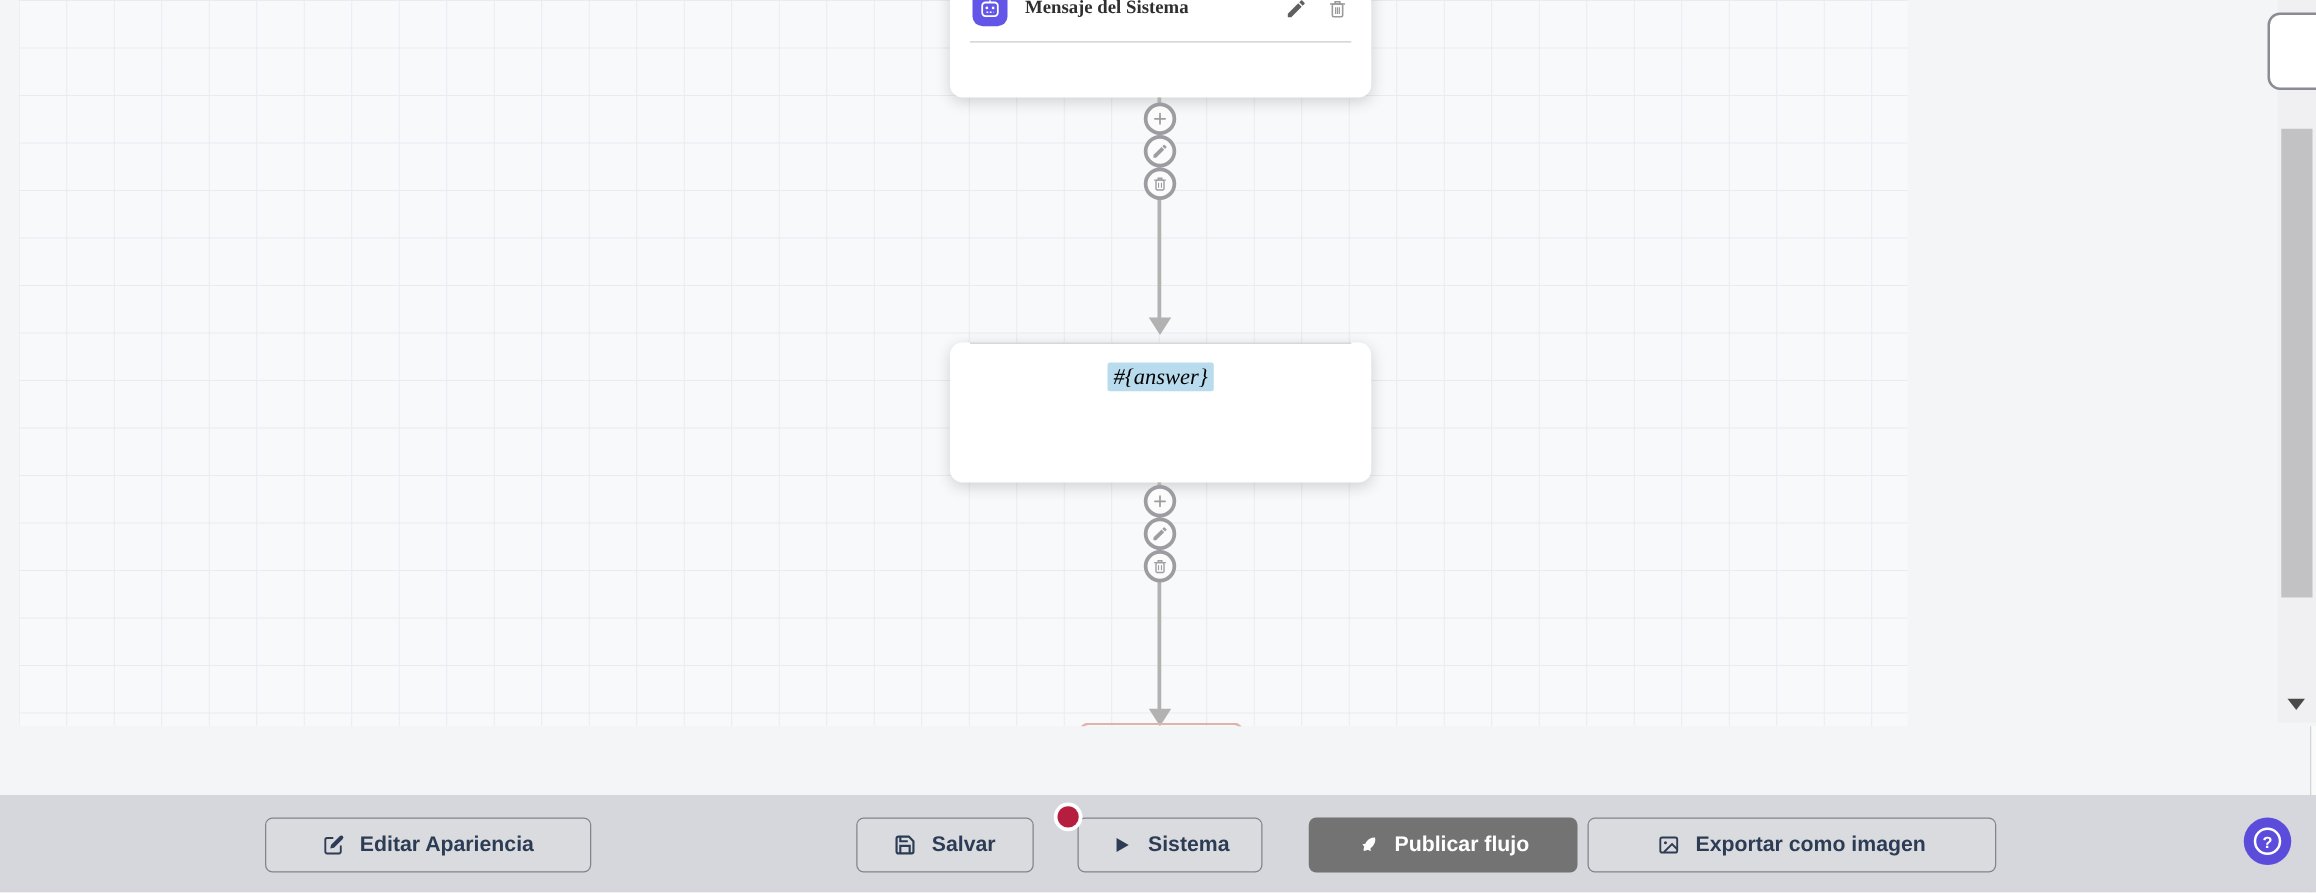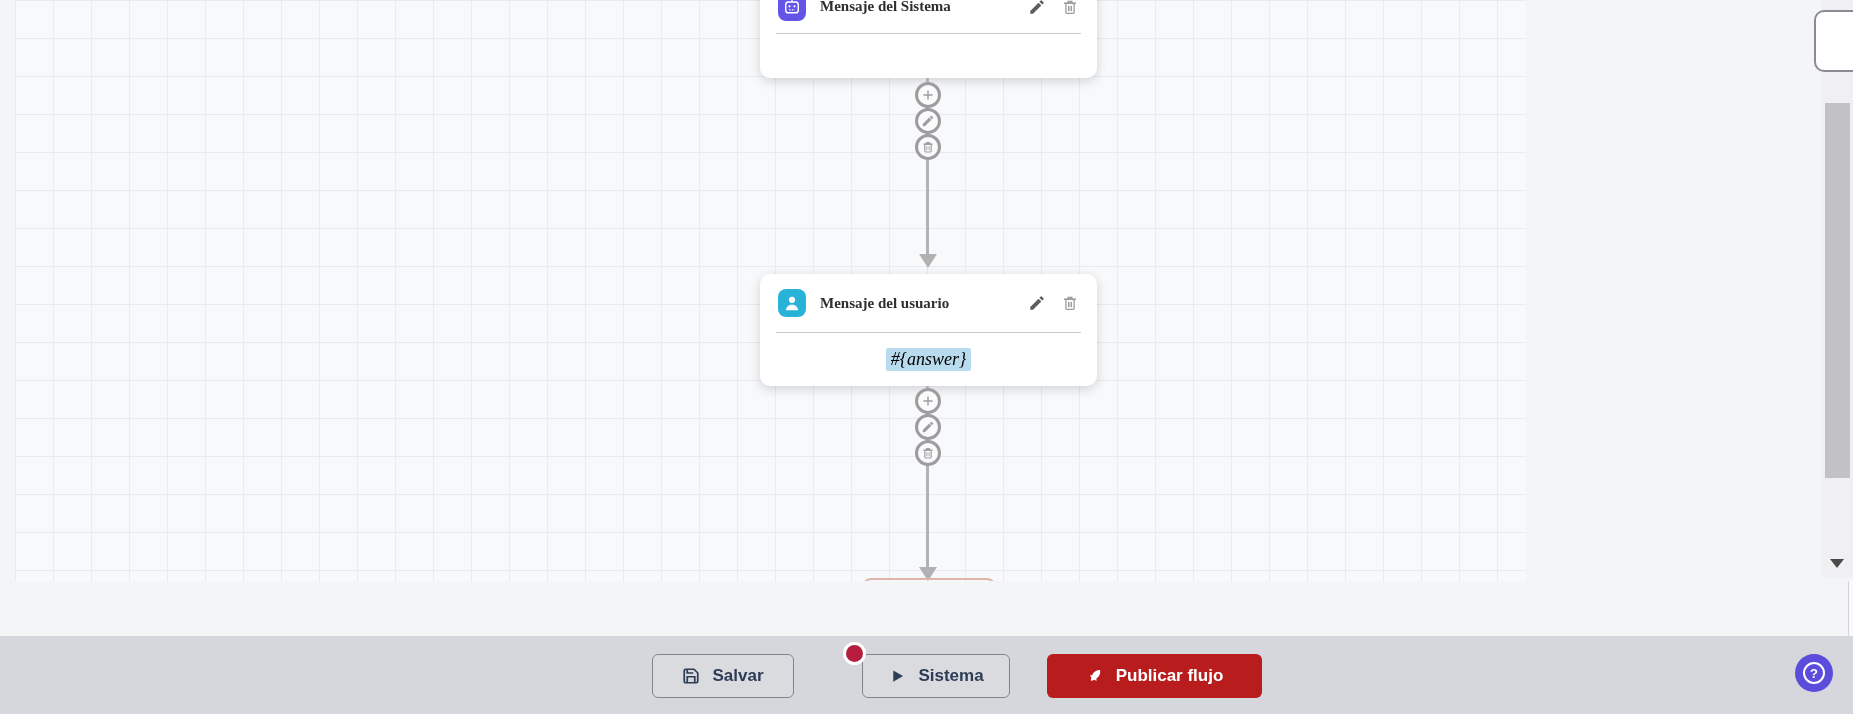--- a/index.html
+++ b/index.html
@@ -90,23 +90,23 @@
   .toolbar{position:absolute;left:0;top:636px;width:1853px;height:78px;background:#d6d7dc;}
   .tb-btn{
     position:absolute;top:18px;height:44px;border:1px solid #83838c;border-radius:6px;
     background:#dadbdf;color:#2d3c55;font-family:"Liberation Sans",sans-serif;
     font-size:17px;font-weight:600;display:flex;align-items:center;justify-content:center;
     gap:12px;box-sizing:border-box;cursor:pointer;
   }
   .tb-btn svg{width:18px;height:18px;flex:0 0 auto;}
   .b1{left:212px;width:261px;}
   .b2{left:483px;width:192px;}
-  .b3{left:652px;width:142px;}
+  .b3{left:685px;width:142px;}
   .b4{left:862px;width:148px;}
-  .b5{left:1047px;width:215px;background:#b91c1c;border:none;color:#ffffff;font-weight:700;}
+  .b5{left:1047px;width:215px;background:#737373;border:none;color:#ffffff;font-weight:700;}
   .b6{left:1270px;width:327px;}
   .save-badge{
     position:absolute;left:843px;top:642px;width:23px;height:23px;border-radius:50%;
     background:#ffffff;display:flex;align-items:center;justify-content:center;
   }
   .save-badge-inner{width:17px;height:17px;border-radius:50%;background:#b51e3f;}
   
   .help-btn{
     position:absolute;left:1795px;top:654px;width:38px;height:38px;border-radius:50%;
     background:#5b4cdb;border:none;display:flex;align-items:center;justify-content:center;
@@ -170,43 +170,20 @@
     </button>
     <button class="conn-btn cb1c">
       <svg viewBox="0 0 24 24">
           <path d="M4 7h16M9.5 7V4.5h5V7" fill="none" stroke="currentColor" stroke-width="1.9"></path>
           <rect x="6.5" y="7" width="11" height="13.5" rx="1.5" fill="none" stroke="currentColor" stroke-width="1.9"></rect>
           <path d="M10 10.5v7M14 10.5v7" stroke="currentColor" stroke-width="1.5" fill="none"></path>
         </svg>
     </button>
 
     <div class="node node2">
-      <div class="node-header">
-        <div class="node-icon icon-user">
-          <svg viewBox="0 0 24 24">
-            <circle cx="12" cy="8.2" r="3.7" fill="#fff"></circle>
-            <path d="M4.6 20.8c.5-4.2 3.6-6.6 7.4-6.6s6.9 2.4 7.4 6.6z" fill="#fff"></path>
-          </svg>
-        </div>
-        <span class="node-title">Mensaje del usuario</span>
-        <div class="node-actions">
-          <button class="hdr-act pencil-c">
-            <svg viewBox="0 0 24 24">
-                <path d="M3 17.3V21h3.7L17.8 9.9l-3.7-3.7L3 17.3zM20.7 7a1 1 0 0 0 0-1.4l-2.3-2.3a1 1 0 0 0-1.4 0l-1.8 1.8 3.7 3.7L20.7 7z" fill="currentColor"></path>
-              </svg>
-          </button>
-          <button class="hdr-act trash-c">
-            <svg viewBox="0 0 24 24">
-                <path d="M4 7h16M9.5 7V4.5h5V7" fill="none" stroke="currentColor" stroke-width="1.7"></path>
-                <rect x="6.5" y="7" width="11" height="13.5" rx="1.5" fill="none" stroke="currentColor" stroke-width="1.7"></rect>
-                <path d="M10 10.5v7M12 10.5v7M14 10.5v7" stroke="currentColor" stroke-width="1.3" fill="none"></path>
-              </svg>
-          </button>
-        </div>
-      </div>
       <div class="node-divider"></div>
       <div class="node-body">
         <span class="var-chip">#{answer}</span>
       </div>
     </div>
 
     <div class="conn-line line2"></div>
     <div class="conn-arrow arrow2"></div>
     <button class="conn-btn cb2a">
       <svg viewBox="0 0 24 24">
@@ -232,20 +209,27 @@
   <div class="below-strip"></div>
 
   <div class="v-scroll-track"></div>
   <div class="v-scroll-thumb"></div>
   <div class="v-scroll-down"></div>
   <div class="corner-box"></div>
   <div class="right-sliver"></div>
 
   <div class="toolbar">
 
+    <button class="tb-btn b1">
+      <svg viewBox="0 0 24 24">
+        <path d="M11.5 4.5H5a2 2 0 0 0-2 2V19a2 2 0 0 0 2 2h12.5a2 2 0 0 0 2-2v-6.5" fill="none" stroke="currentColor" stroke-width="2"></path>
+        <path d="M18.6 2.5a2.1 2.1 0 0 1 3 3L12.3 14.8 8.2 15.8l1-4.1 9.4-9.2z" fill="currentColor"></path>
+      </svg>
+      <span>Editar Apariencia</span>
+    </button>
 
 
     <button class="tb-btn b3">
       <svg viewBox="0 0 24 24">
         <path d="M19 21H5a2 2 0 0 1-2-2V5a2 2 0 0 1 2-2h11l5 5v11a2 2 0 0 1-2 2z" fill="none" stroke="currentColor" stroke-width="2.3" stroke-linejoin="round"></path>
         <path d="M17 21v-8H7v8M7 3v5h8" fill="none" stroke="currentColor" stroke-width="2.3"></path>
       </svg>
       <span>Salvar</span>
     </button>
 
@@ -258,20 +242,28 @@
 
     <button class="tb-btn b5">
       <svg viewBox="0 0 24 24">
         <g transform="rotate(40 12 12)">
           <path d="M12 1.6c2.7 1.9 4.1 5 4.1 8.4 0 1.2-.2 2.3-.5 3.3l2.1 2.5-3 .6c-.6 1.5-1.5 2.9-2.7 4-1.2-1.1-2.1-2.5-2.7-4l-3-.6 2.1-2.5c-.3-1-.5-2.1-.5-3.3 0-3.4 1.4-6.5 4.1-8.4z" fill="currentColor"></path>
         </g>
       </svg>
       <span>Publicar flujo</span>
     </button>
 
+    <button class="tb-btn b6">
+      <svg viewBox="0 0 24 24">
+        <rect x="3" y="4" width="18" height="16" rx="2" fill="none" stroke="currentColor" stroke-width="2"></rect>
+        <circle cx="8.5" cy="9.5" r="1.6" fill="currentColor"></circle>
+        <path d="M21 16.5l-5.5-5.5L7 19.5" fill="none" stroke="currentColor" stroke-width="2"></path>
+      </svg>
+      <span>Exportar como imagen</span>
+    </button>
   </div>
 
   <div class="save-badge">
     <div class="save-badge-inner"></div>
   </div>
 
   <button class="help-btn">
     <span class="help-ring">?</span>
   </button>
 

